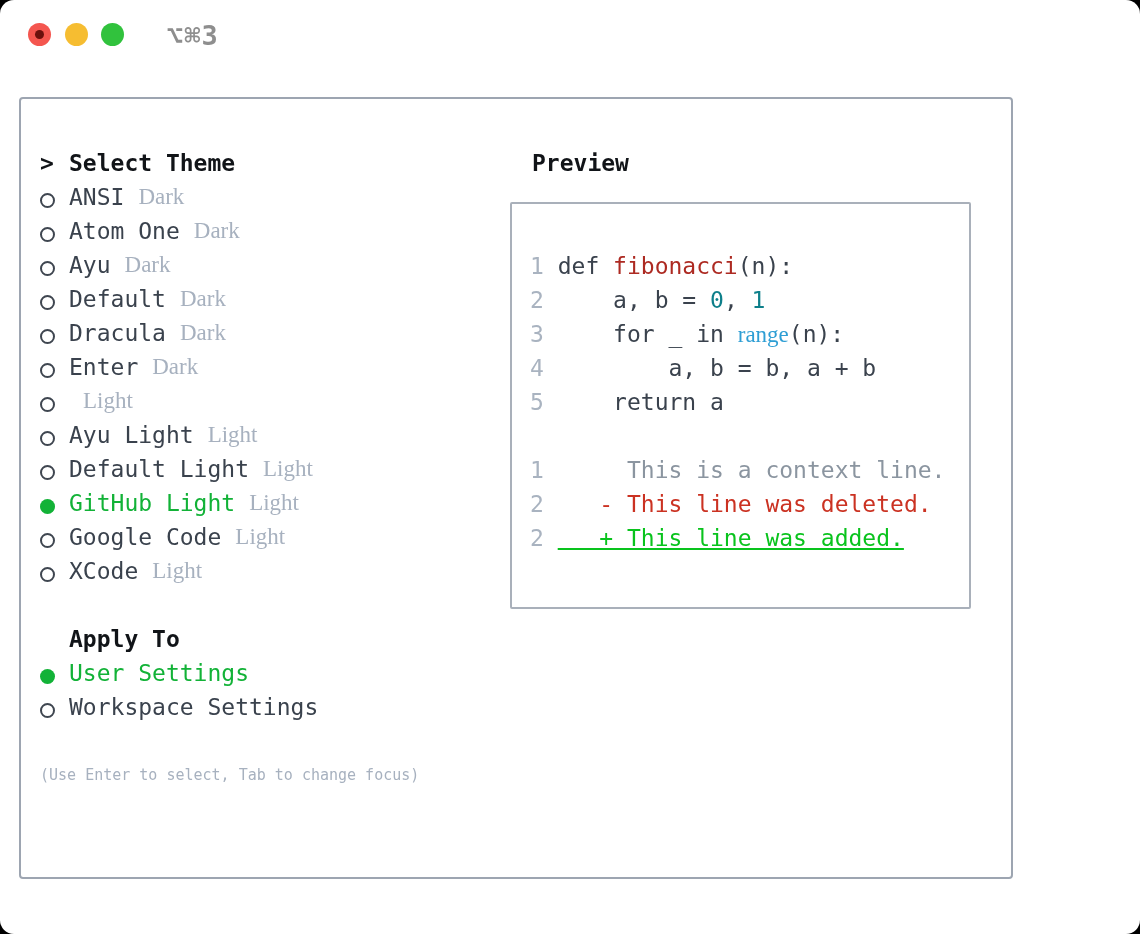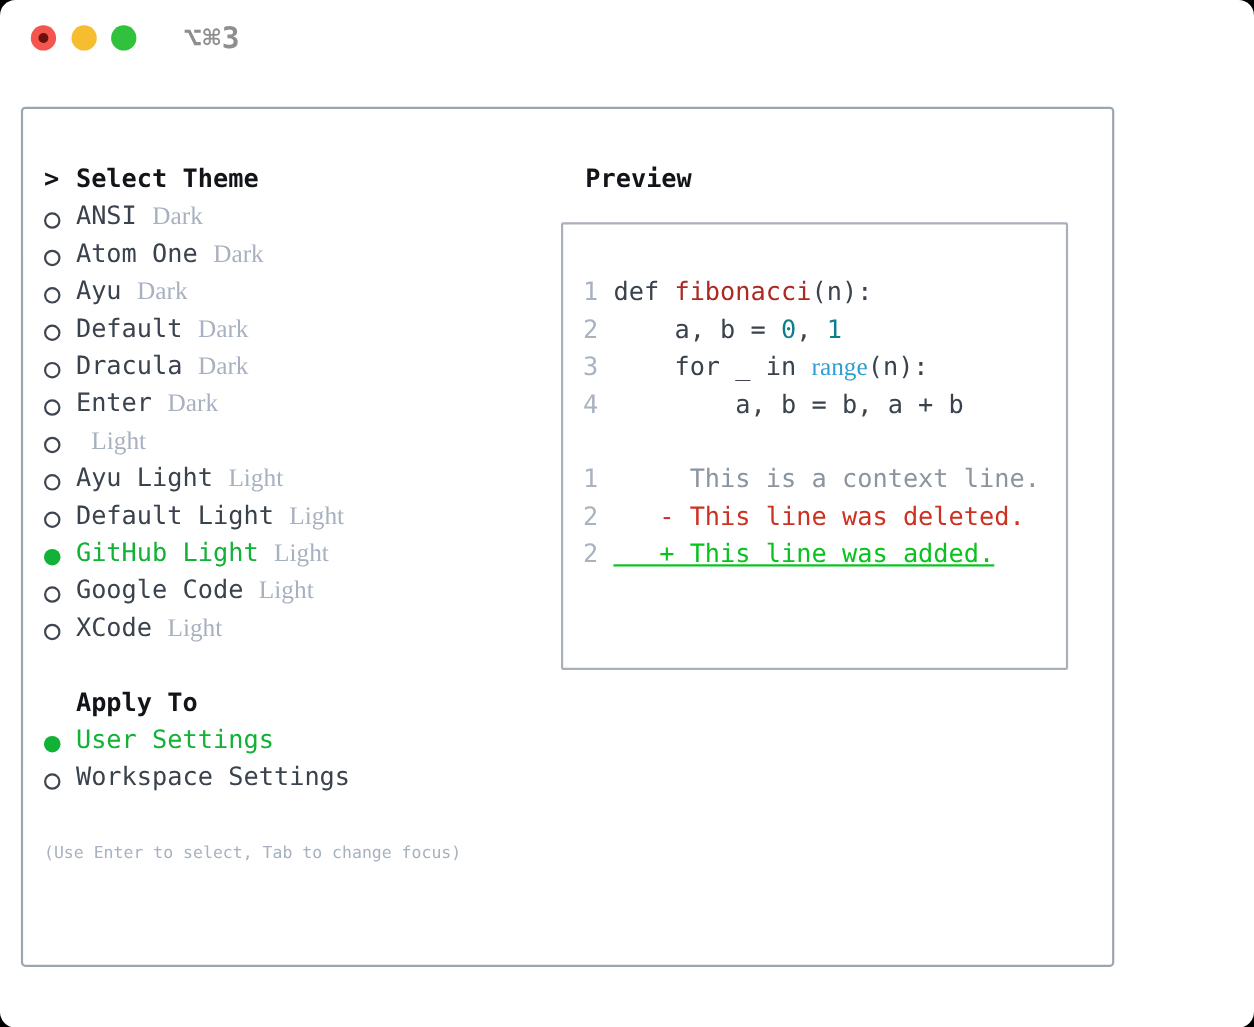--- a/index.html
+++ b/index.html
@@ -118,20 +118,21 @@
     </div>
 
     <div class="preview-title">Preview</div>
 
     <div class="preview-box">
       <div class="code" id="code-lines">
           <div class="codeline"><span class="tk-ln">1 </span><span class="tk-code">def </span><span class="tk-func">fibonacci</span><span class="tk-code">(n):</span></div>
           <div class="codeline"><span class="tk-ln">2 </span><span class="tk-code">    a, b = </span><span class="tk-num">0</span><span class="tk-code">, </span><span class="tk-num">1</span></div>
           <div class="codeline"><span class="tk-ln">3 </span><span class="tk-code">    for _ in </span><span class="tk-blue">range</span><span class="tk-code">(n):</span></div>
           <div class="codeline"><span class="tk-ln">4 </span><span class="tk-code">        a, b = b, a + b</span></div>
+          <div class="codeline"><span class="tk-ln">5 </span><span class="tk-code">    return a</span></div>
           <div class="codeline"></div>
           <div class="codeline"><span class="tk-ln">1 </span><span class="tk-ctx">     This is a context line.</span></div>
           <div class="codeline"><span class="tk-ln">2 </span><span class="tk-del">   - This line was deleted.</span></div>
           <div class="codeline"><span class="tk-ln">2 </span><span class="tk-add">   + This line was added.</span></div>
         </div>
     </div>
 
   </div>
 </div>
 

